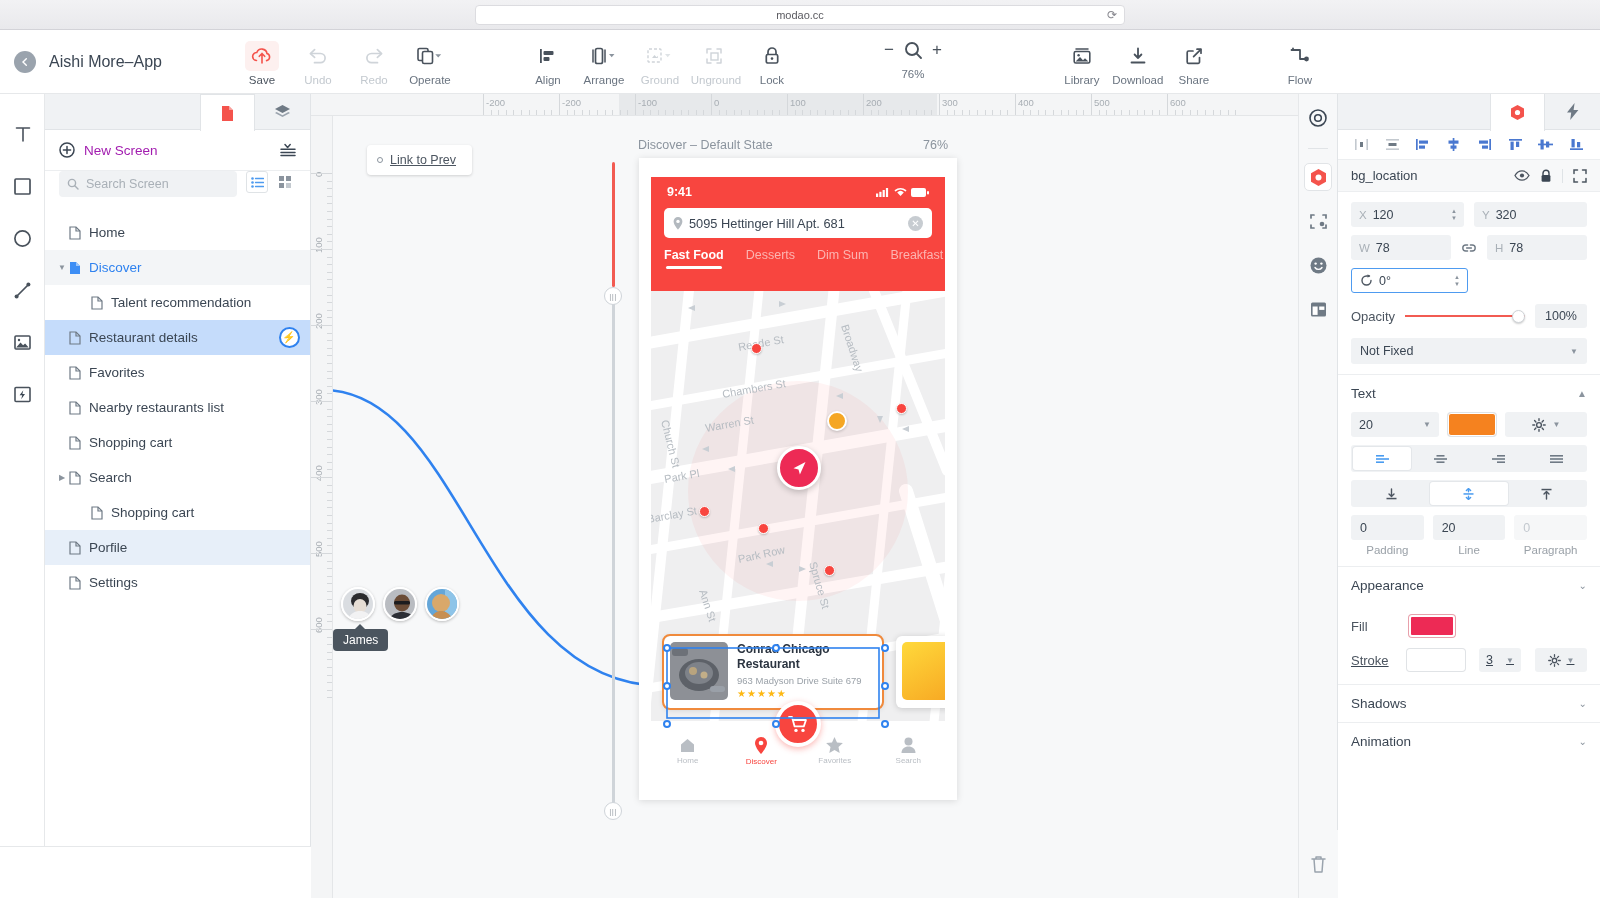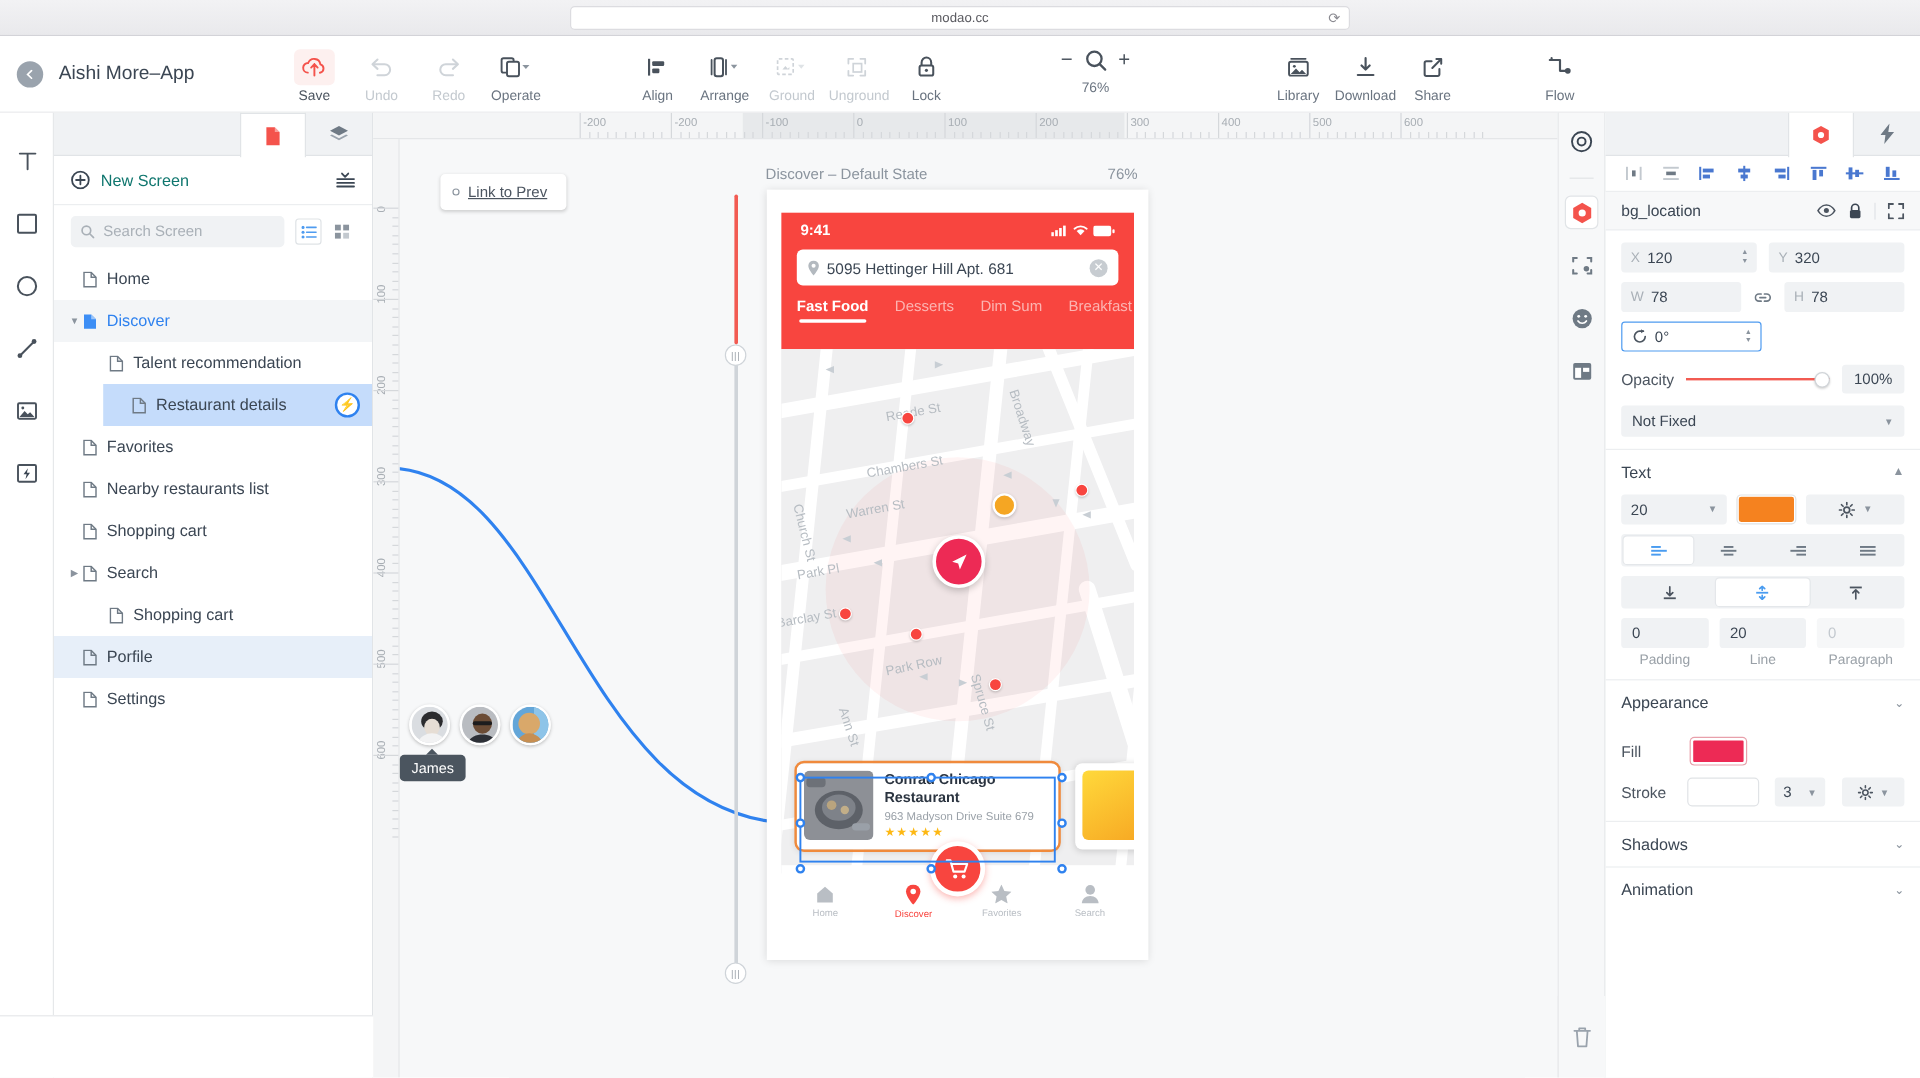--- a/index.html
+++ b/index.html
@@ -65,39 +65,39 @@
   .screens{
     position:absolute; left:45px; top:94px; width:266px; height:804px;
     background:#fff; border-right:1px solid #e1e4e7;
   }
   .sp-tabs{ height:36px; background:#f0f2f4; display:flex; justify-content:flex-end; border-bottom:1px solid #e1e4e7; }
   .sp-tab{ width:55px; display:flex; align-items:center; justify-content:center; }
   .sp-tab.on{ background:#fff; border-top:1px solid #e1e4e7; border-left:1px solid #e1e4e7; border-right:1px solid #e1e4e7; position:relative; top:0; height:37px; }
   .newscreen{
     height:41px; display:flex; align-items:center; padding:0 14px; border-bottom:1px solid #eceef0;
   }
-  .newscreen .txt{ font-size:13.5px; color:#0f766e; margin-left:9px; flex:1; }
-  .searchrow{ height:44px; display:flex; align-items:center; padding:0 14px; gap:9px; }
+  .newscreen .txt{ font-size:13.5px; color:#a21caf; margin-left:9px; flex:1; }
+  .searchrow{ height:44px; display:flex; padding:0 14px; gap:9px; }
   .searchbox{
     flex:1; height:26px; background:#f0f2f4; border-radius:4px;
     display:flex; align-items:center; padding:0 8px; gap:7px;
   }
   .searchbox .ph{ font-size:12.5px; color:#a9b0b7; }
   .viewtog{ display:flex; gap:6px; }
   .vt{ width:22px;height:22px;display:flex;align-items:center;justify-content:center;border-radius:3px; }
   .vt.on{ background:#fff; border:1px solid #dfe3e6; }
 
   .tree{ }
   .trow{
     height:35px; display:flex; align-items:center; position:relative; padding-right:10px;
     font-size:13.5px; color:#3b4653;
   }
   .trow .arrow{ width:14px; display:flex; justify-content:center; font-size:8px; color:#8b949e; }
   .trow .docic{ margin-right:8px; display:flex; }
-  .trow.sel{ background:#c5dcfb;margin-left:41px; }
+  .trow.sel{ background:#c5dcfb; }
   .trow.sel2{ background:#e7eff9; }
   .trow.active{ background:#f3f5f7; }
   .trow.blue{ color:#2f82ef; }
   .bolt{
     position:absolute; right:10px; width:21px;height:21px;border-radius:50%;
     background:#fff;border:2px solid #2f82ef;color:#2f82ef;
     display:flex;align-items:center;justify-content:center;font-size:11px; z-index:6;
   }
 
   
@@ -1390,21 +1390,21 @@
 
     <div class="secthead">
       <span class="t">Appearance</span>
       <span class="c">⌄</span>
     </div>
     <div style="padding:0 13px;">
       <div class="fillrow">
         <span class="lb">Fill</span>
         <span class="fillsw" id="fillsw" style="background: rgb(237, 42, 85);"></span>
       </div>
-      <div class="fillrow" style="gap:14px;">
+      <div class="fillrow" style="gap:14px;text-decoration:underline;">
         <span class="lb">Stroke</span>
         <span class="strokesw"></span>
         <span class="wbox">
           <span>3</span>
           <span style="font-size:8px;color:#8b949e;">▼</span>
         </span>
         <span class="gbox">
           <span>
             <svg width="13" height="13" viewBox="0 0 14 14">
                 <circle cx="7" cy="7" r="2.4" fill="none" stroke="#4c5560" stroke-width="1.4"></circle>

